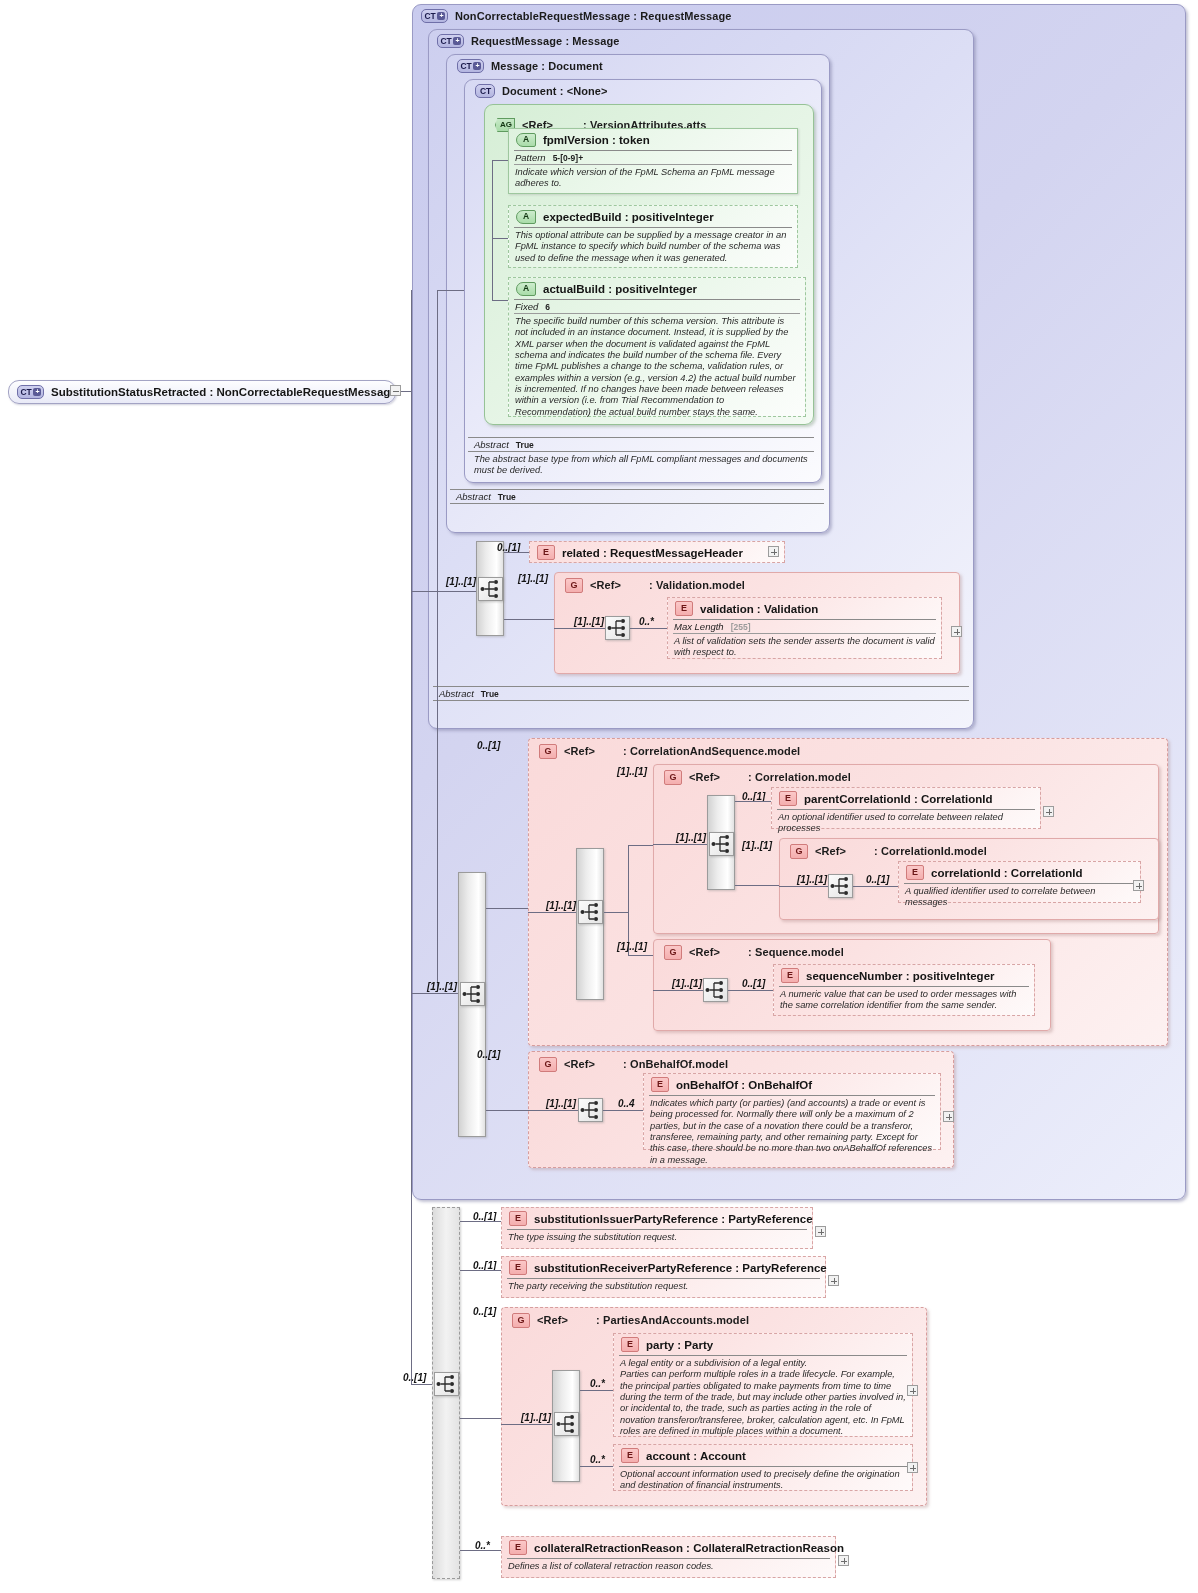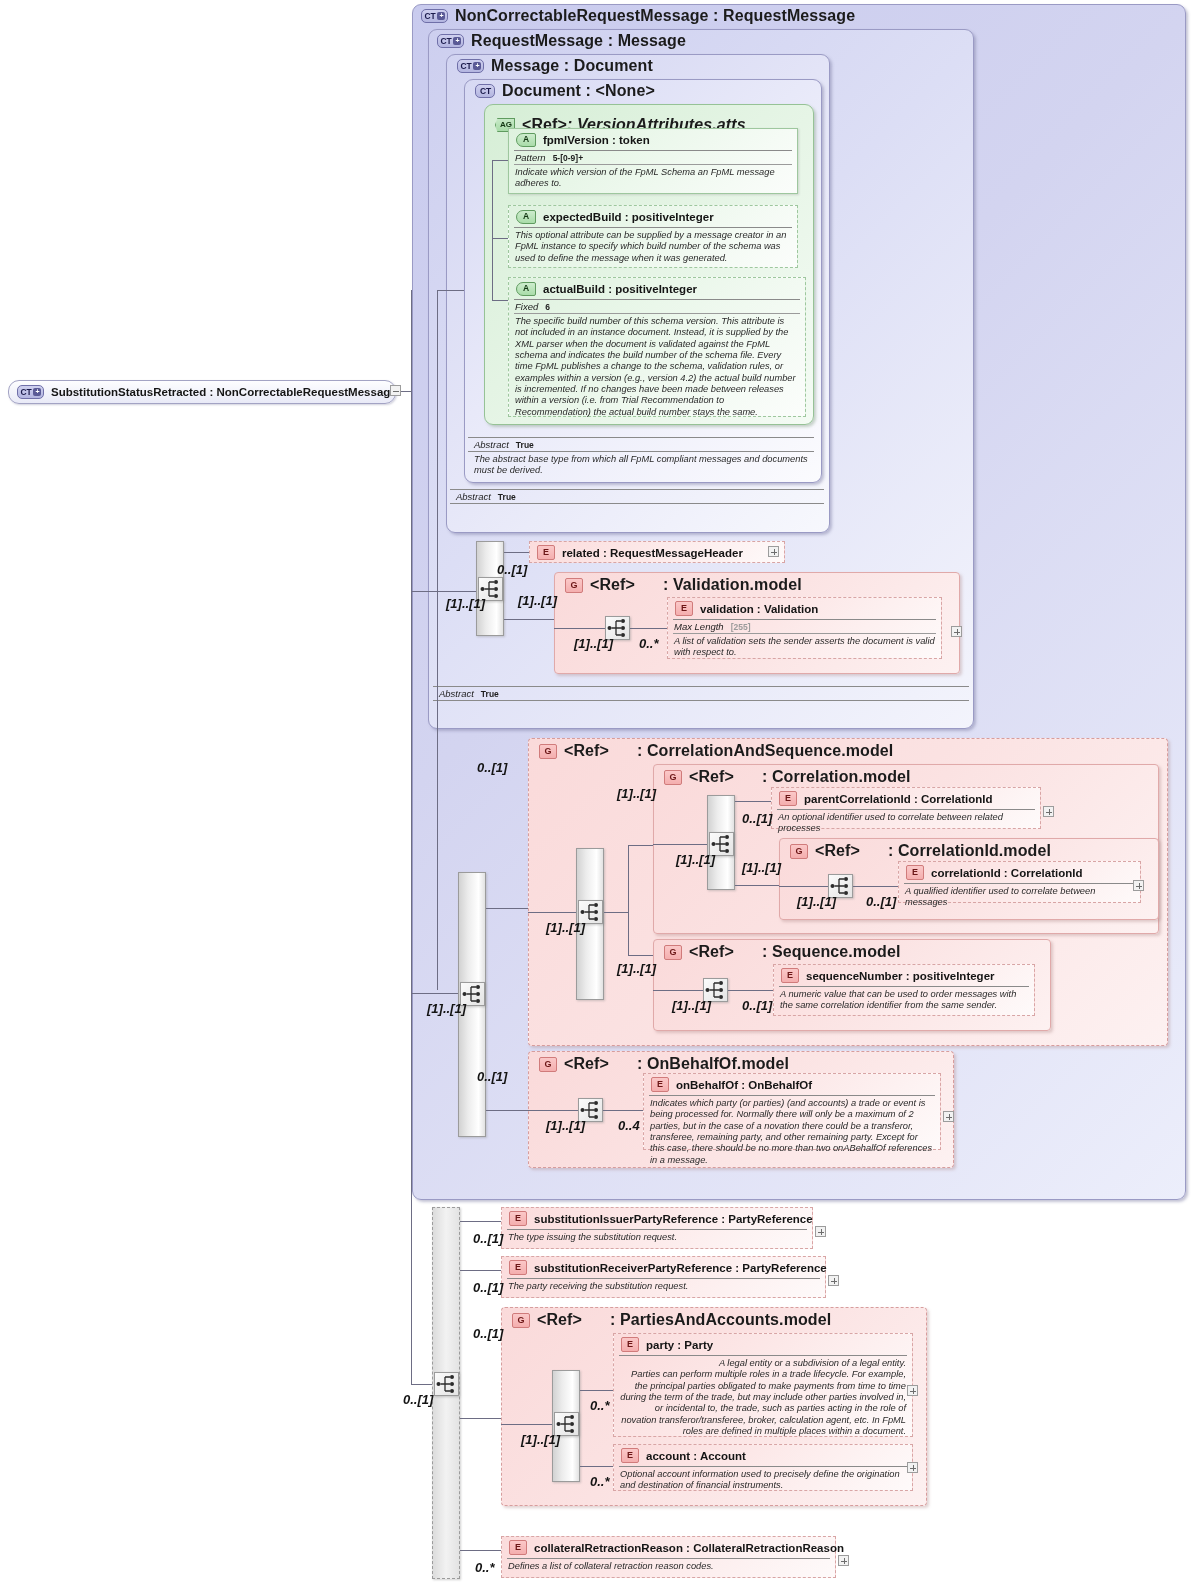--- a/index.html
+++ b/index.html
@@ -37,21 +37,21 @@
     border:1px solid #e0a9a9;
     border-radius:4px;
     background:linear-gradient(135deg,#fadada 0%, #fbe2e2 45%, #fdf1f1 100%);
     box-shadow:2px 2px 3px rgba(170,130,130,.35);
   }
   .g-box.dashed{border:1px dashed #d79d9d;}
 
   
   .hdr{position:absolute;left:0;top:0;display:flex;align-items:center;
        height:22px;padding-left:7px;white-space:nowrap;}
-  .hdr .lbl{font-size:16px;font-weight:bold;color:#1b1b1b;letter-spacing:.1px;}
+  .hdr .lbl{font-size:11px;font-weight:bold;color:#1b1b1b;letter-spacing:.1px;}
 
   
   .badge{
     display:inline-flex;align-items:center;justify-content:center;
     font-size:8.5px;font-weight:bold;line-height:1;margin-right:7px;
     box-sizing:border-box;flex:none;
   }
   .badge-ct{
     width:27px;height:14px;border:1px solid #6f6fa8;border-radius:5px;
     background:linear-gradient(#cfd0ef,#b3b5e0);color:#1a1a4a;
@@ -143,22 +143,22 @@
     box-shadow:1px 1px 2px rgba(140,140,140,.45);
   }
   .seqicon svg{display:block;}
 
   
   .ln{position:absolute;background:#6d6d84;}
   .lnh{height:1px;}
   .lnv{width:1px;}
 
   
-  .card{position:absolute;font-size:13px;font-style:italic;font-weight:bold;
-        color:#141414;white-space:nowrap;margin-top:20px;}
+  .card{position:absolute;font-size:10px;font-style:italic;font-weight:bold;
+        color:#141414;white-space:nowrap;}
 </style>
 </head>
 <body>
 
 <div class="canvas">
 
   <div class="abs ct-box" style="left:412px;top:4px;width:774px;height:1196px;">
   </div>
   <div class="abs hdr" style="left:414px;top:5px;">
     <span class="badge badge-ct">CT<span class="plus">+</span></span>
@@ -210,21 +210,21 @@
     </div>
     <div class="rule"></div>
     <div class="doc">The abstract base type from which all FpML compliant messages and documents must be derived.</div>
   </div>
 
   <div class="abs ag-box" style="left:484px;top:104px;width:330px;height:321px;">
   </div>
   <div class="abs hdr" style="left:488px;top:114px;">
     <span class="badge badge-ag">AG</span>
     <span class="lbl">&lt;Ref&gt;</span>
-    <span class="lbl" style="font-style:italic;">: VersionAttributes.atts</span>
+    <span class="lbl" style="margin-left:30px;">: VersionAttributes.atts</span>
   </div>
 
   <div class="leaf green" style="left:508px;top:128px;width:290px;height:66px;">
     <div class="title">
       <span class="badge badge-a">A</span>
       <span class="lbl">fpmlVersion : token</span>
     </div>
     <div class="rule"></div>
     <div class="facet">
       <span class="fname">Pattern</span>
@@ -568,21 +568,21 @@
   <div class="ln lnh" style="left:580px;top:1466px;width:33px;"></div>
   <div class="card" style="left:590px;top:1378px;">0..*</div>
   <div class="card" style="left:590px;top:1454px;">0..*</div>
 
   <div class="leaf pink opt" style="left:613px;top:1333px;width:300px;height:104px;">
     <div class="title">
       <span class="badge badge-e">E</span>
       <span class="lbl">party      :  Party</span>
     </div>
     <div class="rule"></div>
-    <div class="doc" style="white-space:pre-line;text-align:right;">A legal entity or a subdivision of a legal entity.
+    <div class="doc" style="white-space:pre-line;">A legal entity or a subdivision of a legal entity.
 Parties can perform multiple roles in a trade lifecycle. For example, the principal parties obligated to make payments from time to time during the term of the trade, but may include other parties involved in, or incidental to, the trade, such as parties acting in the role of novation transferor/transferee, broker, calculation agent, etc. In FpML roles are defined in multiple places within a document.</div>
   </div>
   <div class="plusbtn" style="left:907px;top:1385px;"></div>
 
   <div class="leaf pink opt" style="left:613px;top:1444px;width:300px;height:47px;">
     <div class="title">
       <span class="badge badge-e">E</span>
       <span class="lbl">account  :  Account</span>
     </div>
     <div class="rule"></div>

